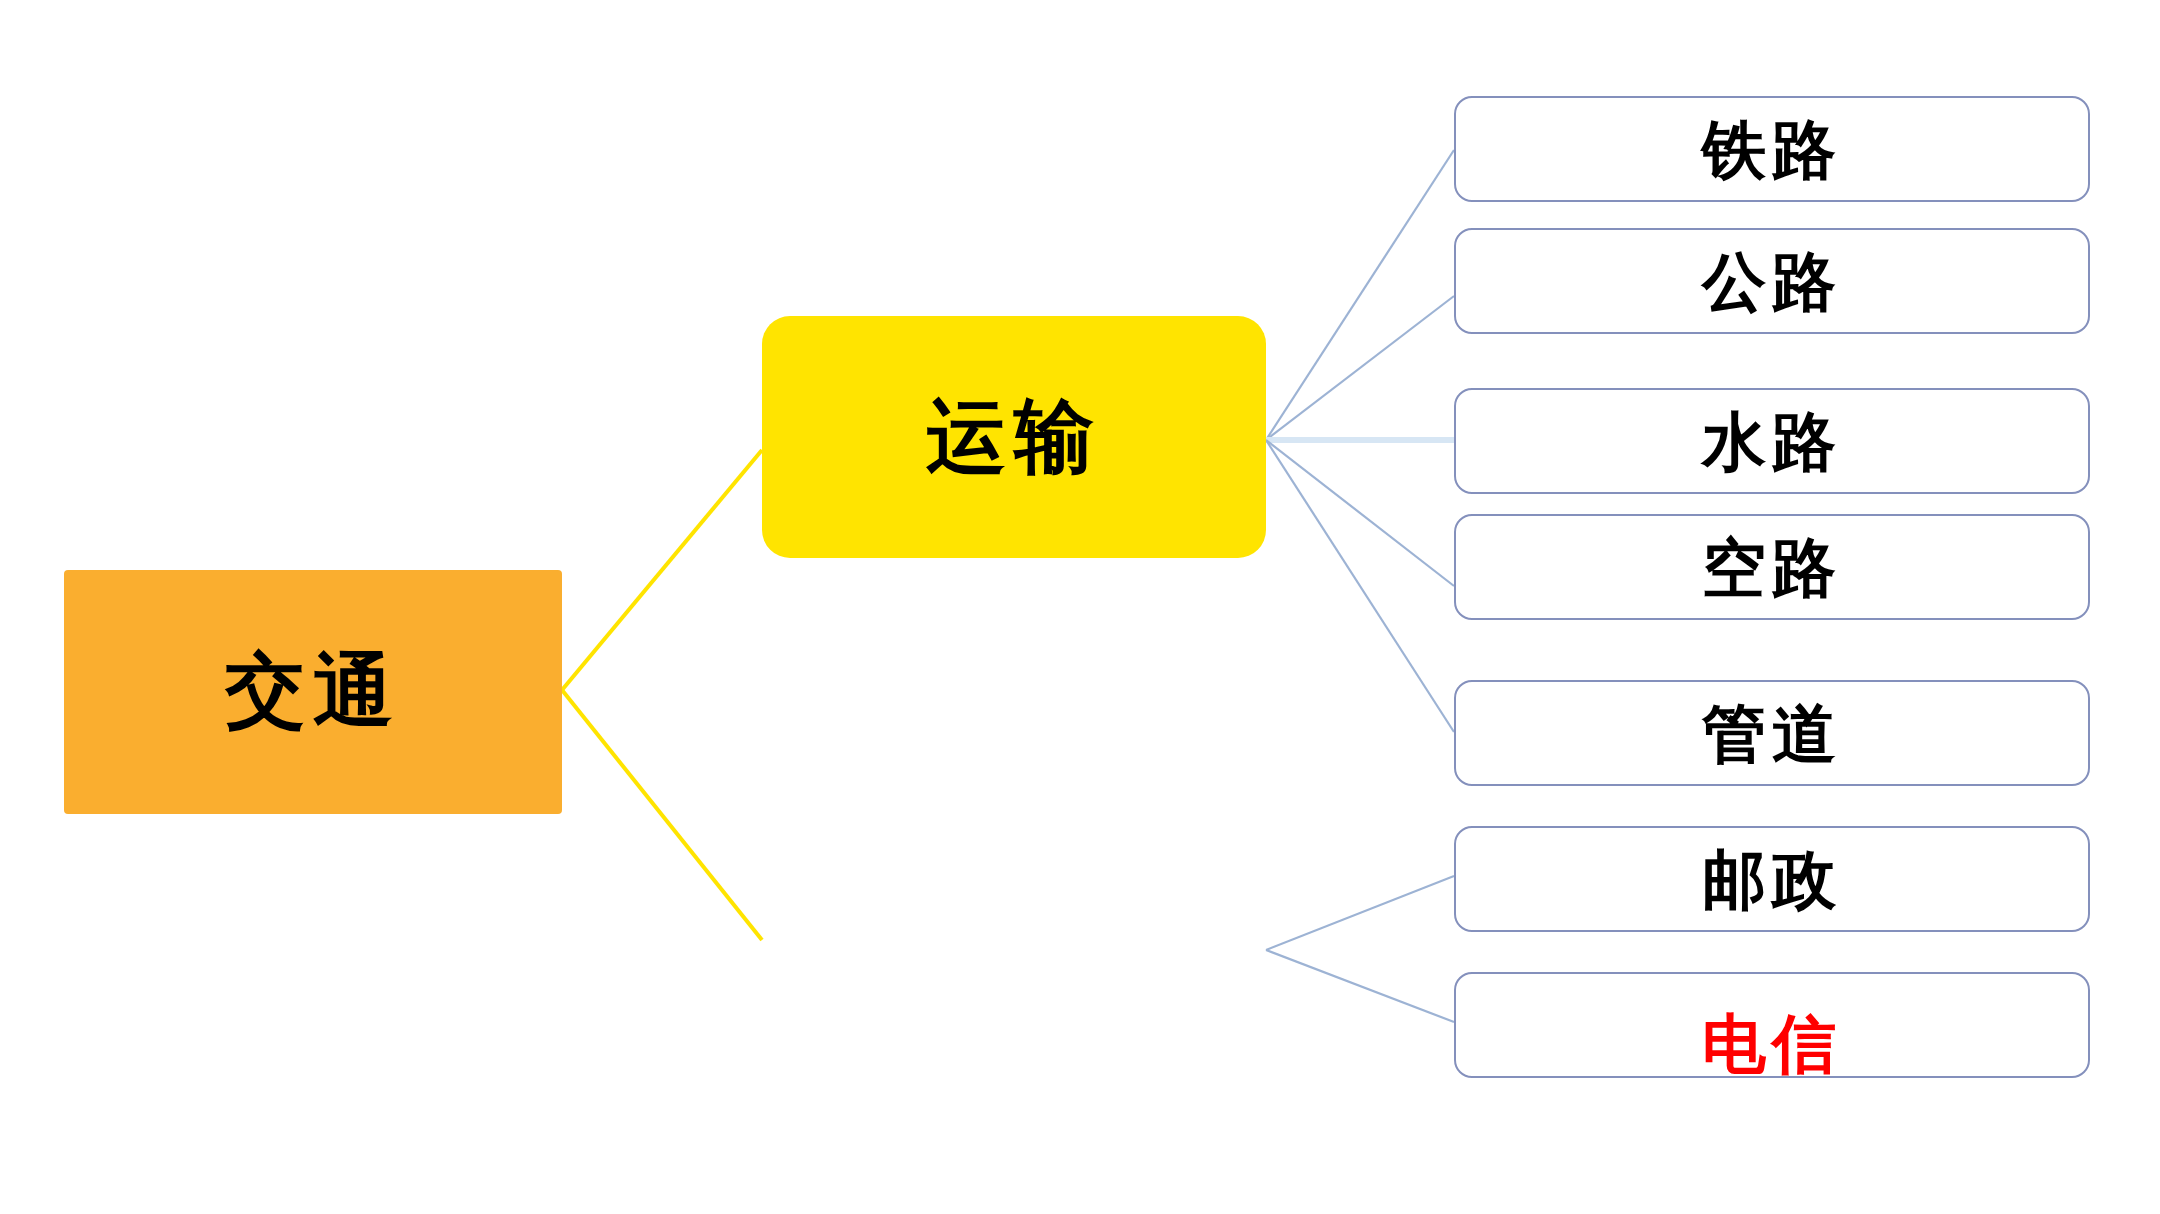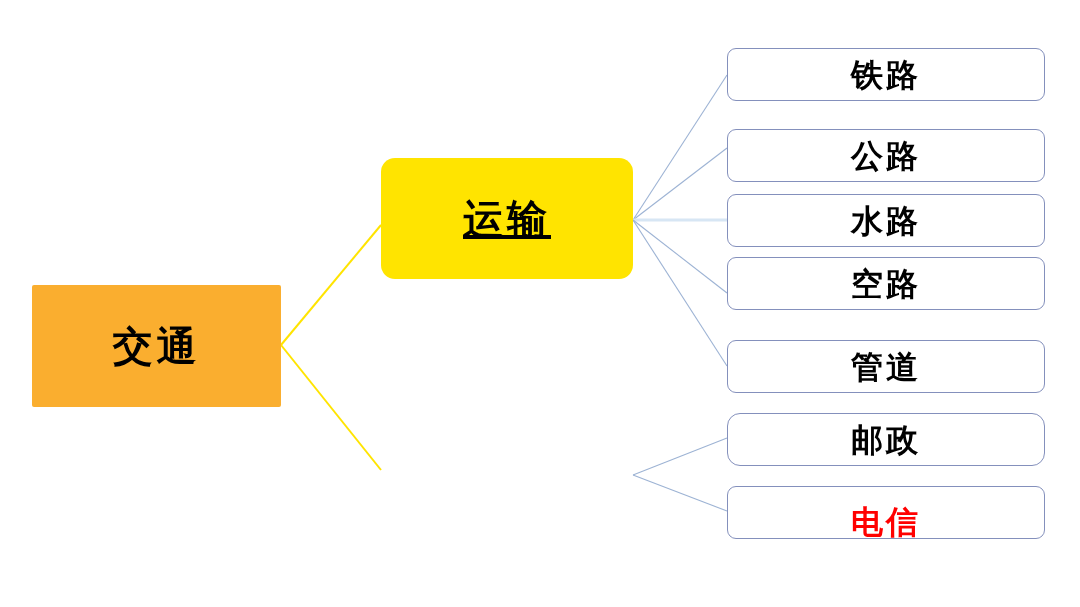--- a/index.html
+++ b/index.html
@@ -49,21 +49,20 @@
   }
   .node-branch {
     left: 381px;
     width: 252px;
     height: 121px;
     background: #FFE400;
     border-radius: 14px;
     color: #000000;
     font-size: 40px;
     letter-spacing: 4px;
-    text-decoration: underline;
   }
   .node-branch-1 { top: 158px; }
   .node-branch-2 { top: 415px; }
   .node-leaf {
     left: 727px;
     width: 318px;
     height: 53px;
     background: #ffffff;
     border: 1.4px solid #8490BC;
     border-radius: 9px;
@@ -100,37 +99,37 @@
 
   <div class="node node-branch node-branch-1">
     <span>运输</span>
   </div>
 
 
   <div class="node node-leaf" style="top:48px;">
     <span>铁路</span>
   </div>
 
-  <div class="node node-leaf" style="top:129px;">
+  <div class="node node-leaf" style="top:114px;">
     <span>公路</span>
   </div>
 
   <div class="node node-leaf" style="top:194px;justify-content:center;">
     <span>水路</span>
   </div>
 
   <div class="node node-leaf" style="top:257px;">
     <span>空路</span>
   </div>
 
   <div class="node node-leaf" style="top:340px;">
     <span>管道</span>
   </div>
 
-  <div class="node node-leaf" style="top:413px;border-radius:13px;">
+  <div class="node node-leaf" style="top:413px;">
     <span>邮政</span>
   </div>
 
   <div class="node node-leaf leaf-red" style="top:486px;">
     <span>电信</span>
   </div>
 
 </div>
 
 </body></html>

